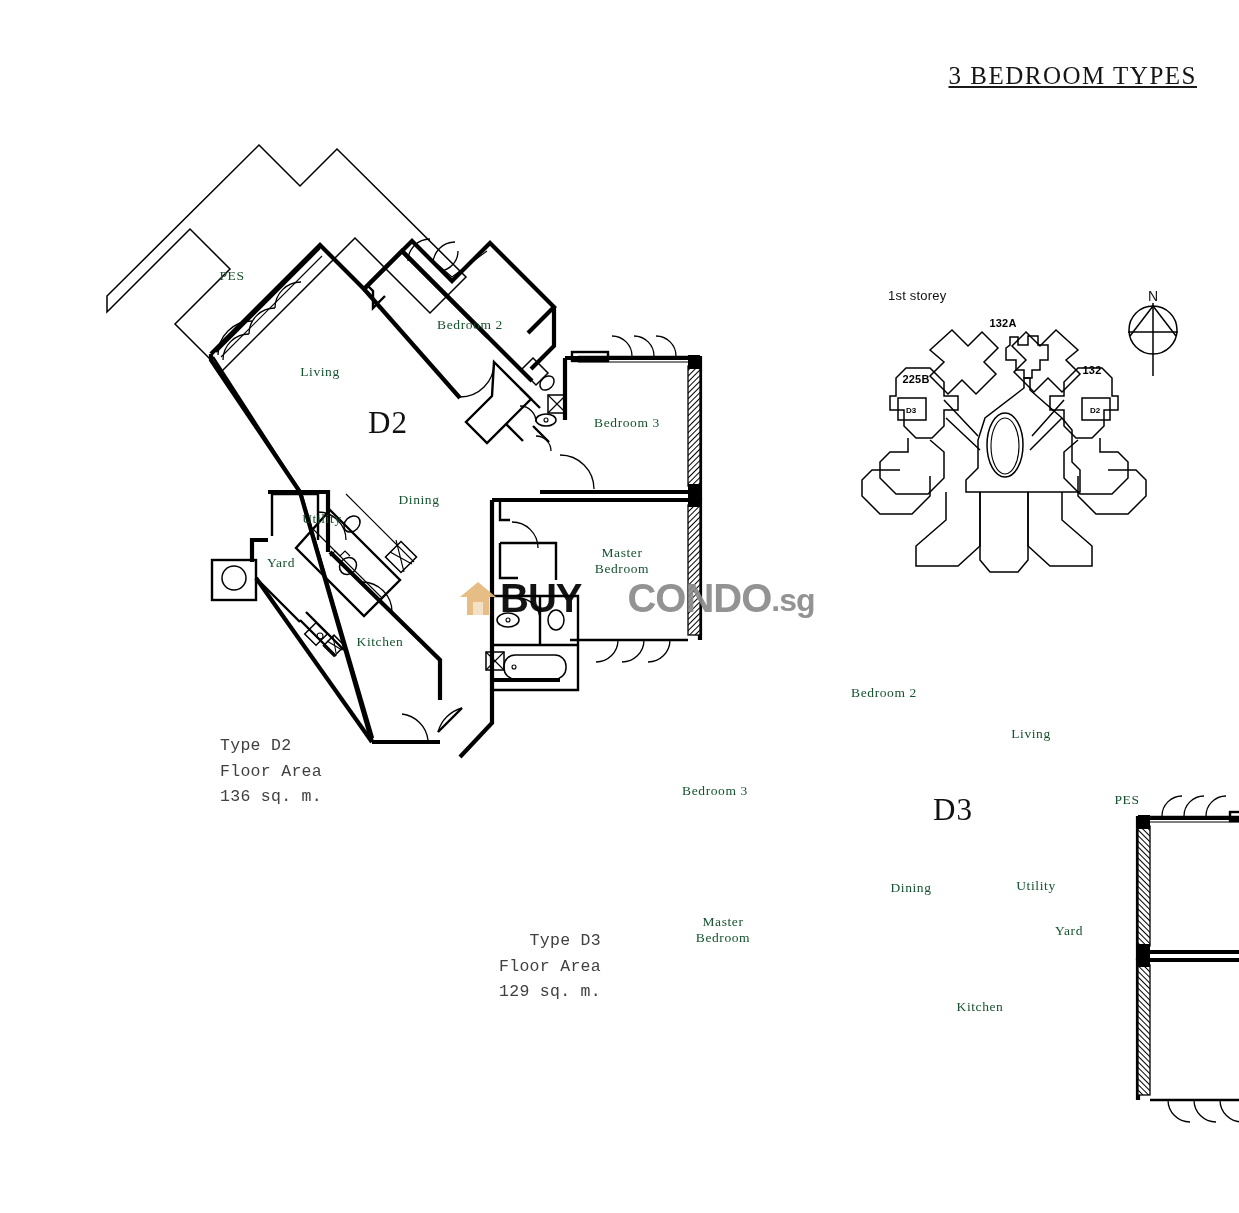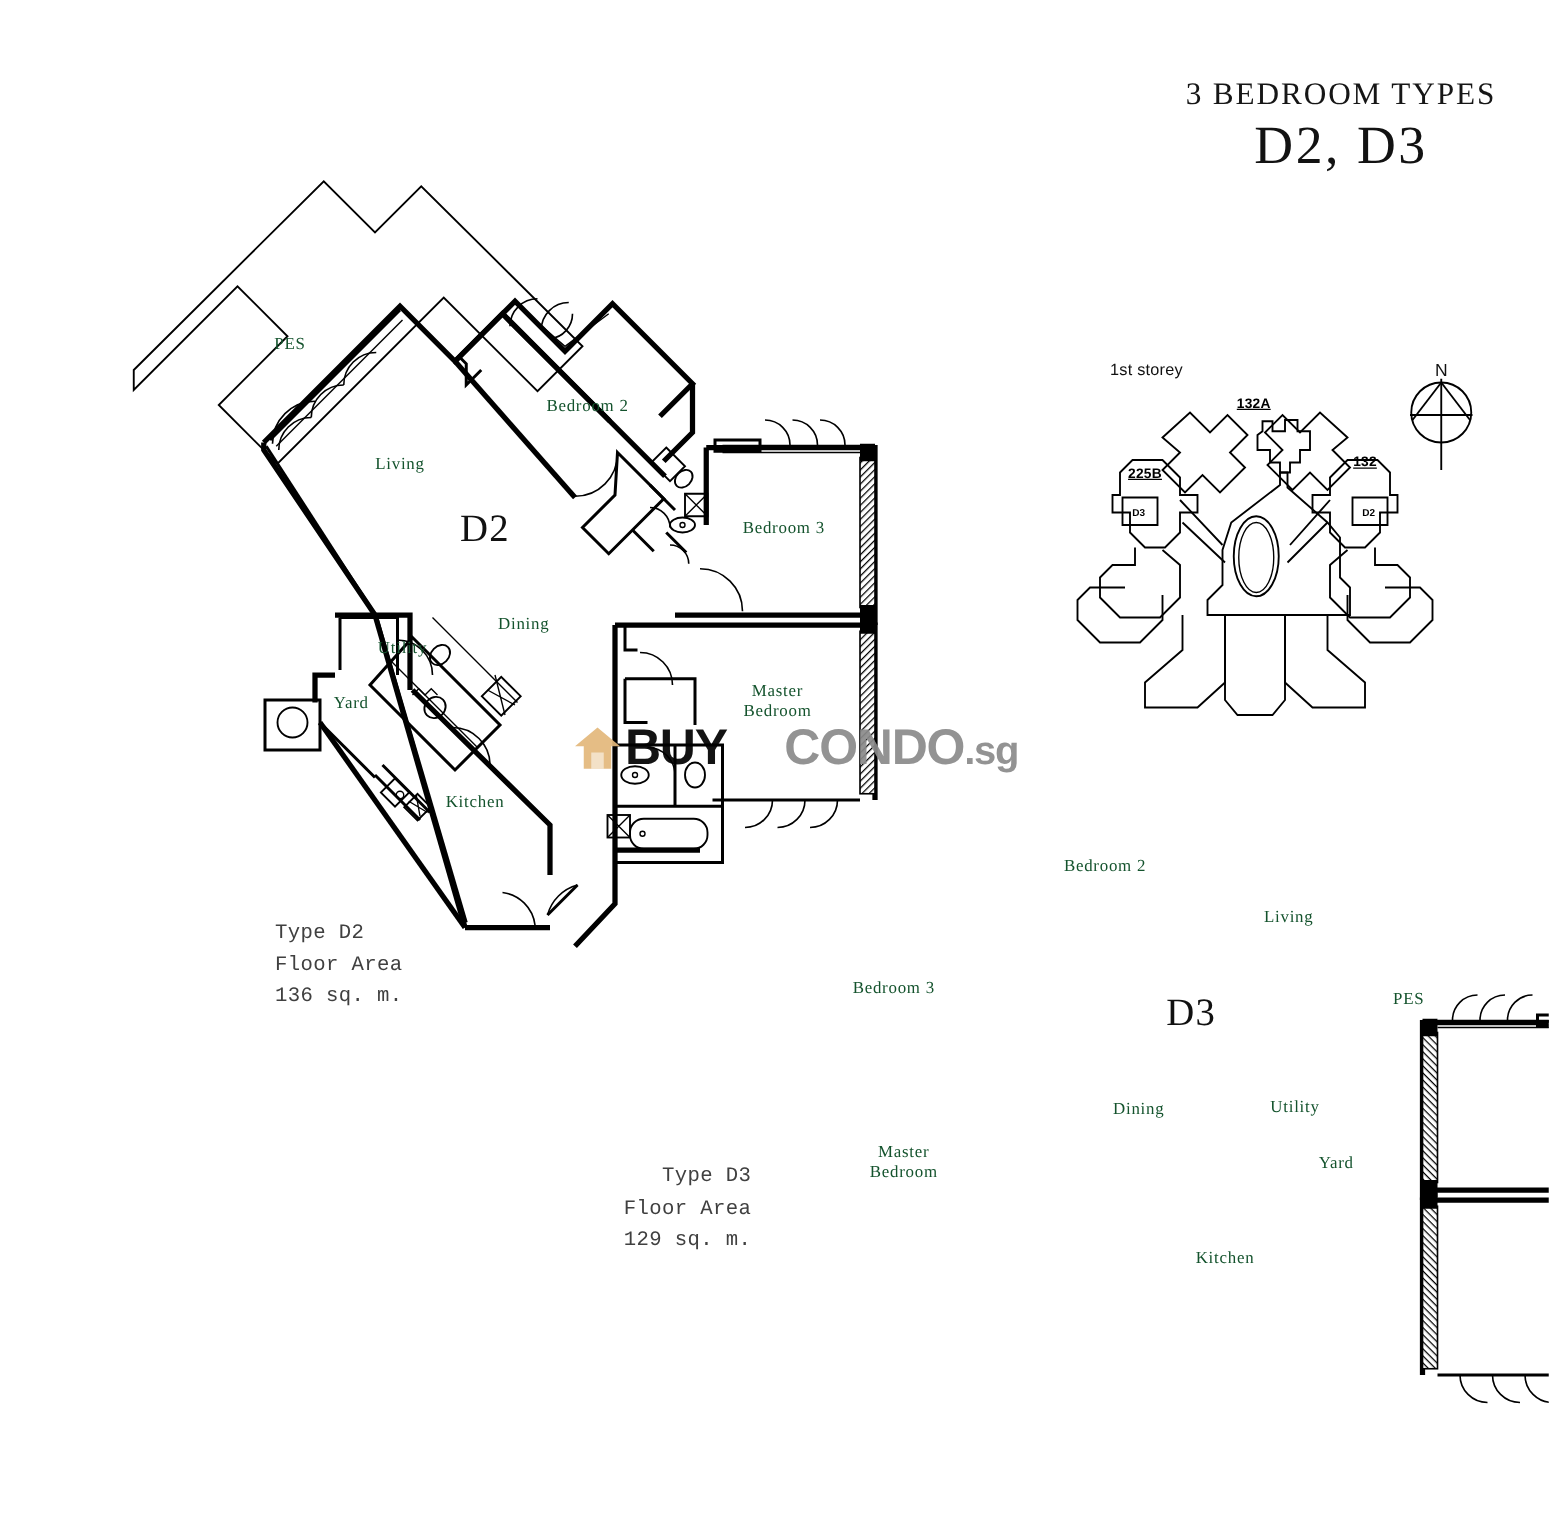--- a/index.html
+++ b/index.html
@@ -9,21 +9,22 @@
     font-family:"Liberation Sans", sans-serif;
     color:#1a1a1a;
     overflow:hidden;
     position:relative;
   }
   #stage{position:absolute;left:0;top:0;width:1239px;height:1213px;}
 
   
   .title-block{
     position:absolute; right:42px; top:62px;
-    text-align:center;
+    text-align:left;
+    text-decoration:underline;
   }
   .title-main{
     font-family:"Liberation Serif", serif;
     font-size:25px; letter-spacing:1.5px;
     font-variant:small-caps;
     color:#161616; line-height:1.1;
     white-space:nowrap;
   }
   .title-sub{
     font-family:"Liberation Serif", serif;
@@ -79,21 +80,20 @@
     position:absolute;
     font-family:"Liberation Sans", sans-serif;
     font-size:13px;color:#111;letter-spacing:.2px;
   }
   .kp-lbl{
     position:absolute;
     font-family:"Liberation Sans", sans-serif;
     font-size:11px;font-weight:bold;color:#000;
     letter-spacing:.2px;white-space:nowrap;
     transform:translate(-50%,-50%);
-    text-decoration:underline;
   }
   .kp-unit{
     position:absolute;
     font-family:"Liberation Sans", sans-serif;
     font-size:8px;font-weight:bold;color:#000;
     transform:translate(-50%,-50%);
   }
   .compass-n{
     position:absolute;
     font-family:"Liberation Sans", sans-serif;
@@ -127,21 +127,20 @@
     padding-bottom:2px;
   }
 </style>
 </head>
 <body>
 
 <div id="stage">
 
   <div class="title-block">
     <div class="title-main">3 BEDROOM TYPES</div>
-    <div class="title-sub">D2, D3</div>
   </div>
 
   <svg class="plan" viewBox="0 0 1239 1213">
     <defs>
       <pattern id="hatchpat" width="4" height="4" patternUnits="userSpaceOnUse" patternTransform="rotate(45)">
         <rect width="4" height="4" fill="#fff"></rect>
         <line x1="0" y1="0" x2="0" y2="4" stroke="#000" stroke-width="2"></line>
       </pattern>
     </defs>
 

